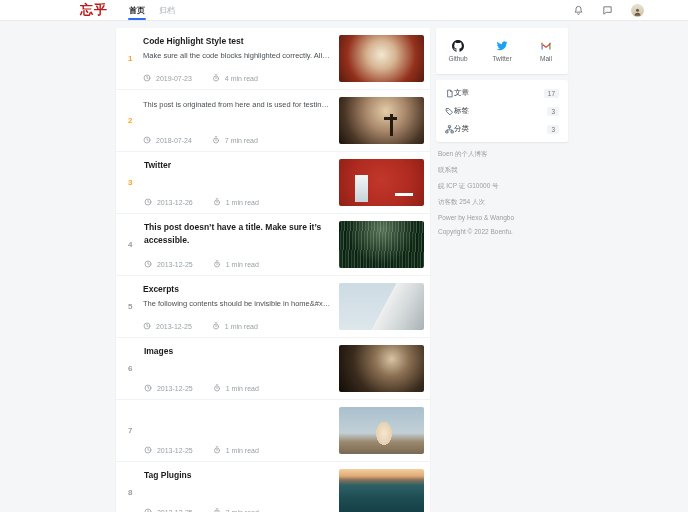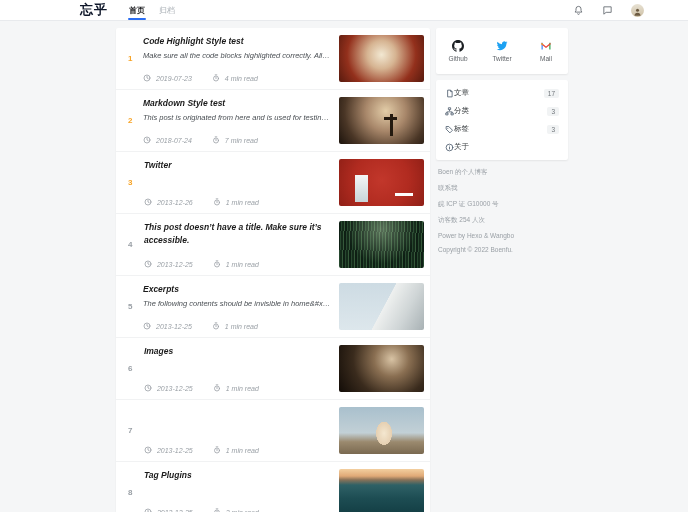--- a/index.html
+++ b/index.html
@@ -2,21 +2,21 @@
 <html><head>
 <meta charset="utf-8">
 <style>
   * { margin:0; padding:0; box-sizing:border-box; }
   html,body { width:688px; height:512px; overflow:hidden; }
   body { background:#f5f6f7; font-family:"Liberation Sans", sans-serif; color:#202124; }
 
   
   .header { position:fixed; top:0; left:0; width:688px; height:21px; background:#fff;
             border-bottom:1px solid #e8eaed; display:flex; align-items:center; z-index:10; }
-  .logo { margin-left:80px; font-size:13px; font-weight:bold; color:#0f172a; letter-spacing:1px; cursor:pointer; }
+  .logo { margin-left:80px; font-size:13px; font-weight:bold; color:#b91c1c; letter-spacing:1px; cursor:pointer; }
   .nav { display:flex; align-items:stretch; height:100%; margin-left:14px; }
   .nav-item { font-size:8px; color:#aab0b6; display:flex; align-items:center; padding:8px 7px; cursor:pointer; position:relative; }
   .nav-item.active { color:#202124; font-weight:bold; }
   .nav-item.active::after { content:""; position:absolute; left:6px; right:6px; bottom:0; height:2px; background:#2a6df2; border-radius:1px; }
   .search-wrap { margin-left:54px; display:flex; align-items:center; }
   .search-input { width:194px; height:13px; border:none; outline:none; background:#f1f3f4; border-radius:7px;
                   font-size:7px; padding:0 8px; color:#3c4043; font-family:"Liberation Sans", sans-serif; }
   .search-input::placeholder { color:#9aa0a6; }
   .search-btn { margin-left:6px; width:32px; height:13px; border:none; background:#2a6df2; color:#fff;
                 border-radius:7px; font-size:7px; cursor:pointer; font-family:"Liberation Sans", sans-serif; line-height:13px; }
@@ -26,21 +26,21 @@
   .avatar { width:13px; height:13px; border-radius:50%; background:linear-gradient(180deg,#e8e2d4,#cdbfa4); overflow:hidden; cursor:pointer; display:flex; align-items:flex-end; justify-content:center; }
   .avatar svg { width:9px; height:10px; }
 
   
   .post-card { position:absolute; top:28px; left:116px; width:314px; background:#fff;
                border-radius:2px; box-shadow:0 1px 2px rgba(0,0,0,.07); }
   .post-row { display:flex; min-height:61px; padding:7px 6px 7px 12px; cursor:pointer; }
   .post-row + .post-row { border-top:1px solid #f1f2f3; }
   .rank { width:16px; font-size:8px; font-weight:bold; color:#9aa0a6; display:flex; align-items:center; }
   .rank.top { color:#f7a325; }
-  .post-mid { width:196px; display:flex; flex-direction:column; padding-right:8px;font-style:italic; }
+  .post-mid { width:196px; display:flex; flex-direction:column; padding-right:8px; }
   .post-title { font-size:8.5px; font-weight:bold; color:#1b1b1b; line-height:1.55; }
   .post-excerpt { font-size:7.5px; color:#4a4f54; margin-top:3px; white-space:nowrap; overflow:hidden; text-overflow:ellipsis; }
   .post-meta { margin-top:auto; display:flex; align-items:center; gap:5px; font-size:7px; color:#9aa0a6; }
   .meta-gap { width:10px; }
   .micon { width:8px; height:8px; color:#9aa0a6; display:flex; }
   .micon svg { width:100%; height:100%; }
   .thumb { margin-left:auto; width:85px; height:47px; border-radius:2px; align-self:center; flex:none; }
 
   .thumb-0 { background:radial-gradient(circle at 50% 42%, #f2e8d2 0%, #d6b492 28%, #93301c 68%, #571a0e 100%); }
   .thumb-1 { background:
@@ -134,21 +134,20 @@
         </span>
         <span>4 min read</span>
       </div>
     </div>
     <div class="thumb thumb-0"></div>
   </div>
 
   <div class="post-row">
     <div class="rank top">2</div>
     <div class="post-mid">
-      <div class="post-title">Markdown Style test</div>
       <div class="post-excerpt">This post is originated from here and is used for testing markd…</div>
       <div class="post-meta">
         <span class="micon">
           <svg viewBox="0 0 24 24" fill="none" stroke="currentColor" stroke-width="2.4" stroke-linecap="round">
             <circle cx="12" cy="12" r="9"></circle>
               <path d="M12 7v5l3.5 2"></path>
           </svg>
         </span>
         <span>2018-07-24</span>
         <span class="meta-gap"></span>
@@ -360,49 +359,38 @@
             <path d="M7 3h8l4 4v14H7z"></path>
             <path d="M15 3v4h4"></path>
           </svg>
       </span>
       <span class="stat-label">文章</span>
       <span class="stat-badge">17</span>
     </div>
     <div class="stat-row">
       <span class="sicon">
         <svg viewBox="0 0 24 24" fill="none" stroke="currentColor" stroke-width="2.2" stroke-linejoin="round">
+            <path d="M3 11V4h7l10 10-7 7z"></path>
+            <circle cx="7.5" cy="8.5" r="1.4" fill="currentColor" stroke="none"></circle>
+          </svg>
+      </span>
+      <span class="stat-label">标签</span>
+      <span class="stat-badge">3</span>
+    </div>
+    <div class="stat-row">
+      <span class="sicon">
+        <svg viewBox="0 0 24 24" fill="none" stroke="currentColor" stroke-width="2.2" stroke-linejoin="round">
             <rect x="9" y="2" width="6" height="5"></rect>
             <rect x="2" y="16" width="6" height="5"></rect>
             <rect x="16" y="16" width="6" height="5"></rect>
             <path d="M12 7v4M5 16v-3h14v3"></path>
           </svg>
       </span>
       <span class="stat-label">分类</span>
       <span class="stat-badge">3</span>
-    </div>
-    <div class="stat-row">
-      <span class="sicon">
-        <svg viewBox="0 0 24 24" fill="none" stroke="currentColor" stroke-width="2.2" stroke-linejoin="round">
-            <path d="M3 11V4h7l10 10-7 7z"></path>
-            <circle cx="7.5" cy="8.5" r="1.4" fill="currentColor" stroke="none"></circle>
-          </svg>
-      </span>
-      <span class="stat-label">标签</span>
-      <span class="stat-badge">3</span>
-    </div>
-    <div class="stat-row">
-      <span class="sicon">
-        <svg viewBox="0 0 24 24" fill="none" stroke="currentColor" stroke-width="2.2" stroke-linecap="round">
-            <circle cx="12" cy="12" r="9"></circle>
-            <path d="M12 8h.01"></path>
-            <path d="M12 11.5V16"></path>
-          </svg>
-      </span>
-      <span class="stat-label">关于</span>
-
     </div>
   </div>
 
   <div class="side-footer">
     <div>Boen 的个人博客</div>
     <div>联系我</div>
     <div>皖 ICP 证 G10000 号</div>
     <div>访客数 254 人次</div>
     <div>Power by Hexo &amp; Wangbo</div>
     <div>Copyright © 2022 Boenfu.</div>

